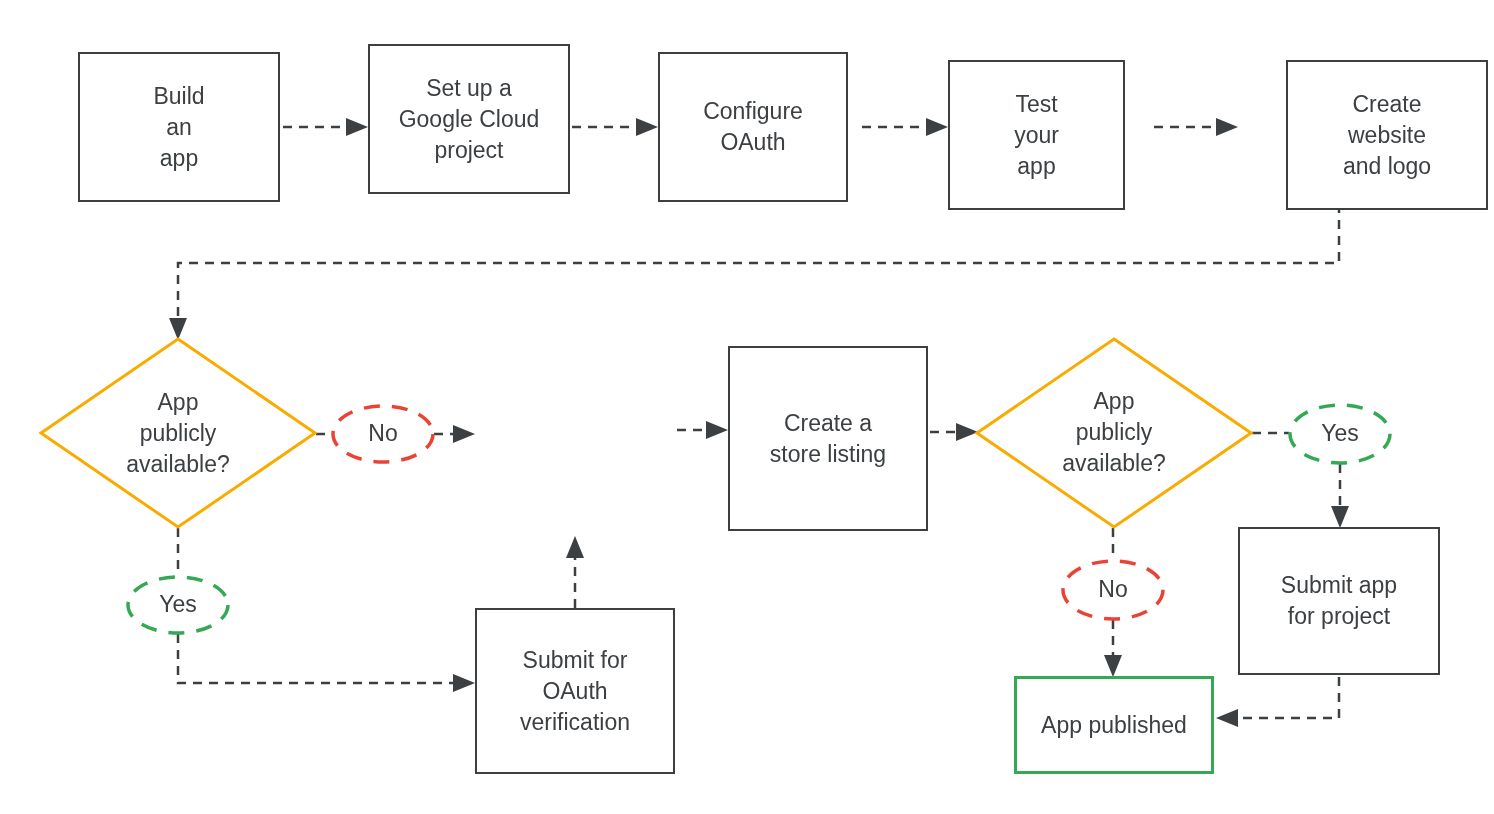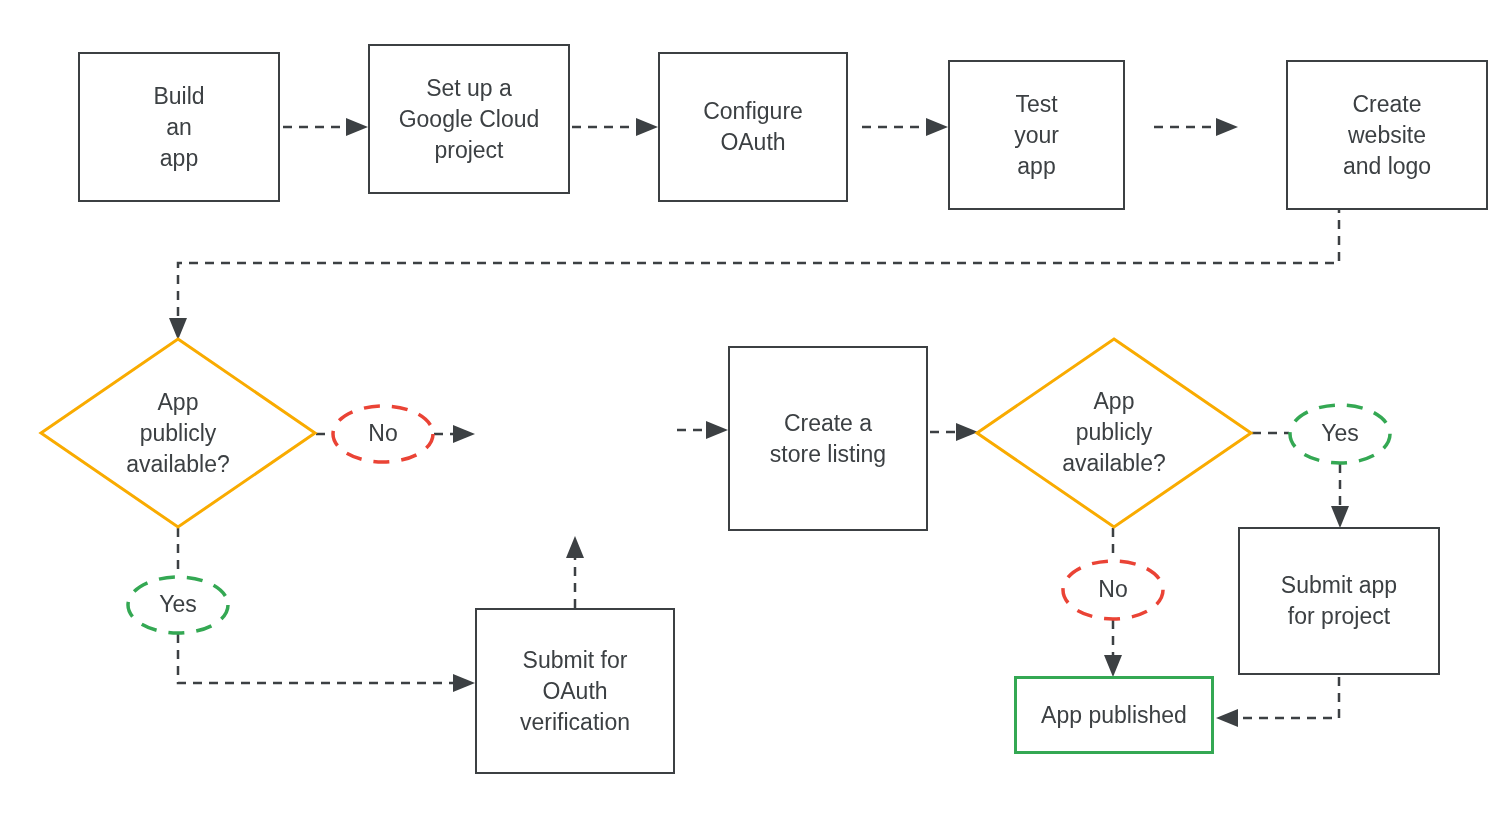--- a/index.html
+++ b/index.html
@@ -103,21 +103,21 @@
 and logo</div>
 
   <div class="box" style="left:728px; top:346px; width:200px; height:185px;">Create a
 store listing</div>
 
   <div class="box" style="left:475px; top:608px; width:200px; height:166px;">Submit for
 OAuth
 verification</div>
   <div class="box" style="left:1238px;top:527px; width:202px; height:148px;">Submit app
 for project</div>
-  <div class="box published" style="left:1014px;top:676px; width:200px; height:78px;">App published</div>
+  <div class="box published" style="left:1014px;top:676px; width:200px; height:98px;">App published</div>
 
   <div class="float-label" style="left:178px;  top:433px;">App
 publicly
 available?</div>
   <div class="float-label" style="left:1114px; top:432px;">App
 publicly
 available?</div>
 
   <div class="float-label" style="left:383px;  top:433px;">No</div>
   <div class="float-label" style="left:178px;  top:604px;">Yes</div>

